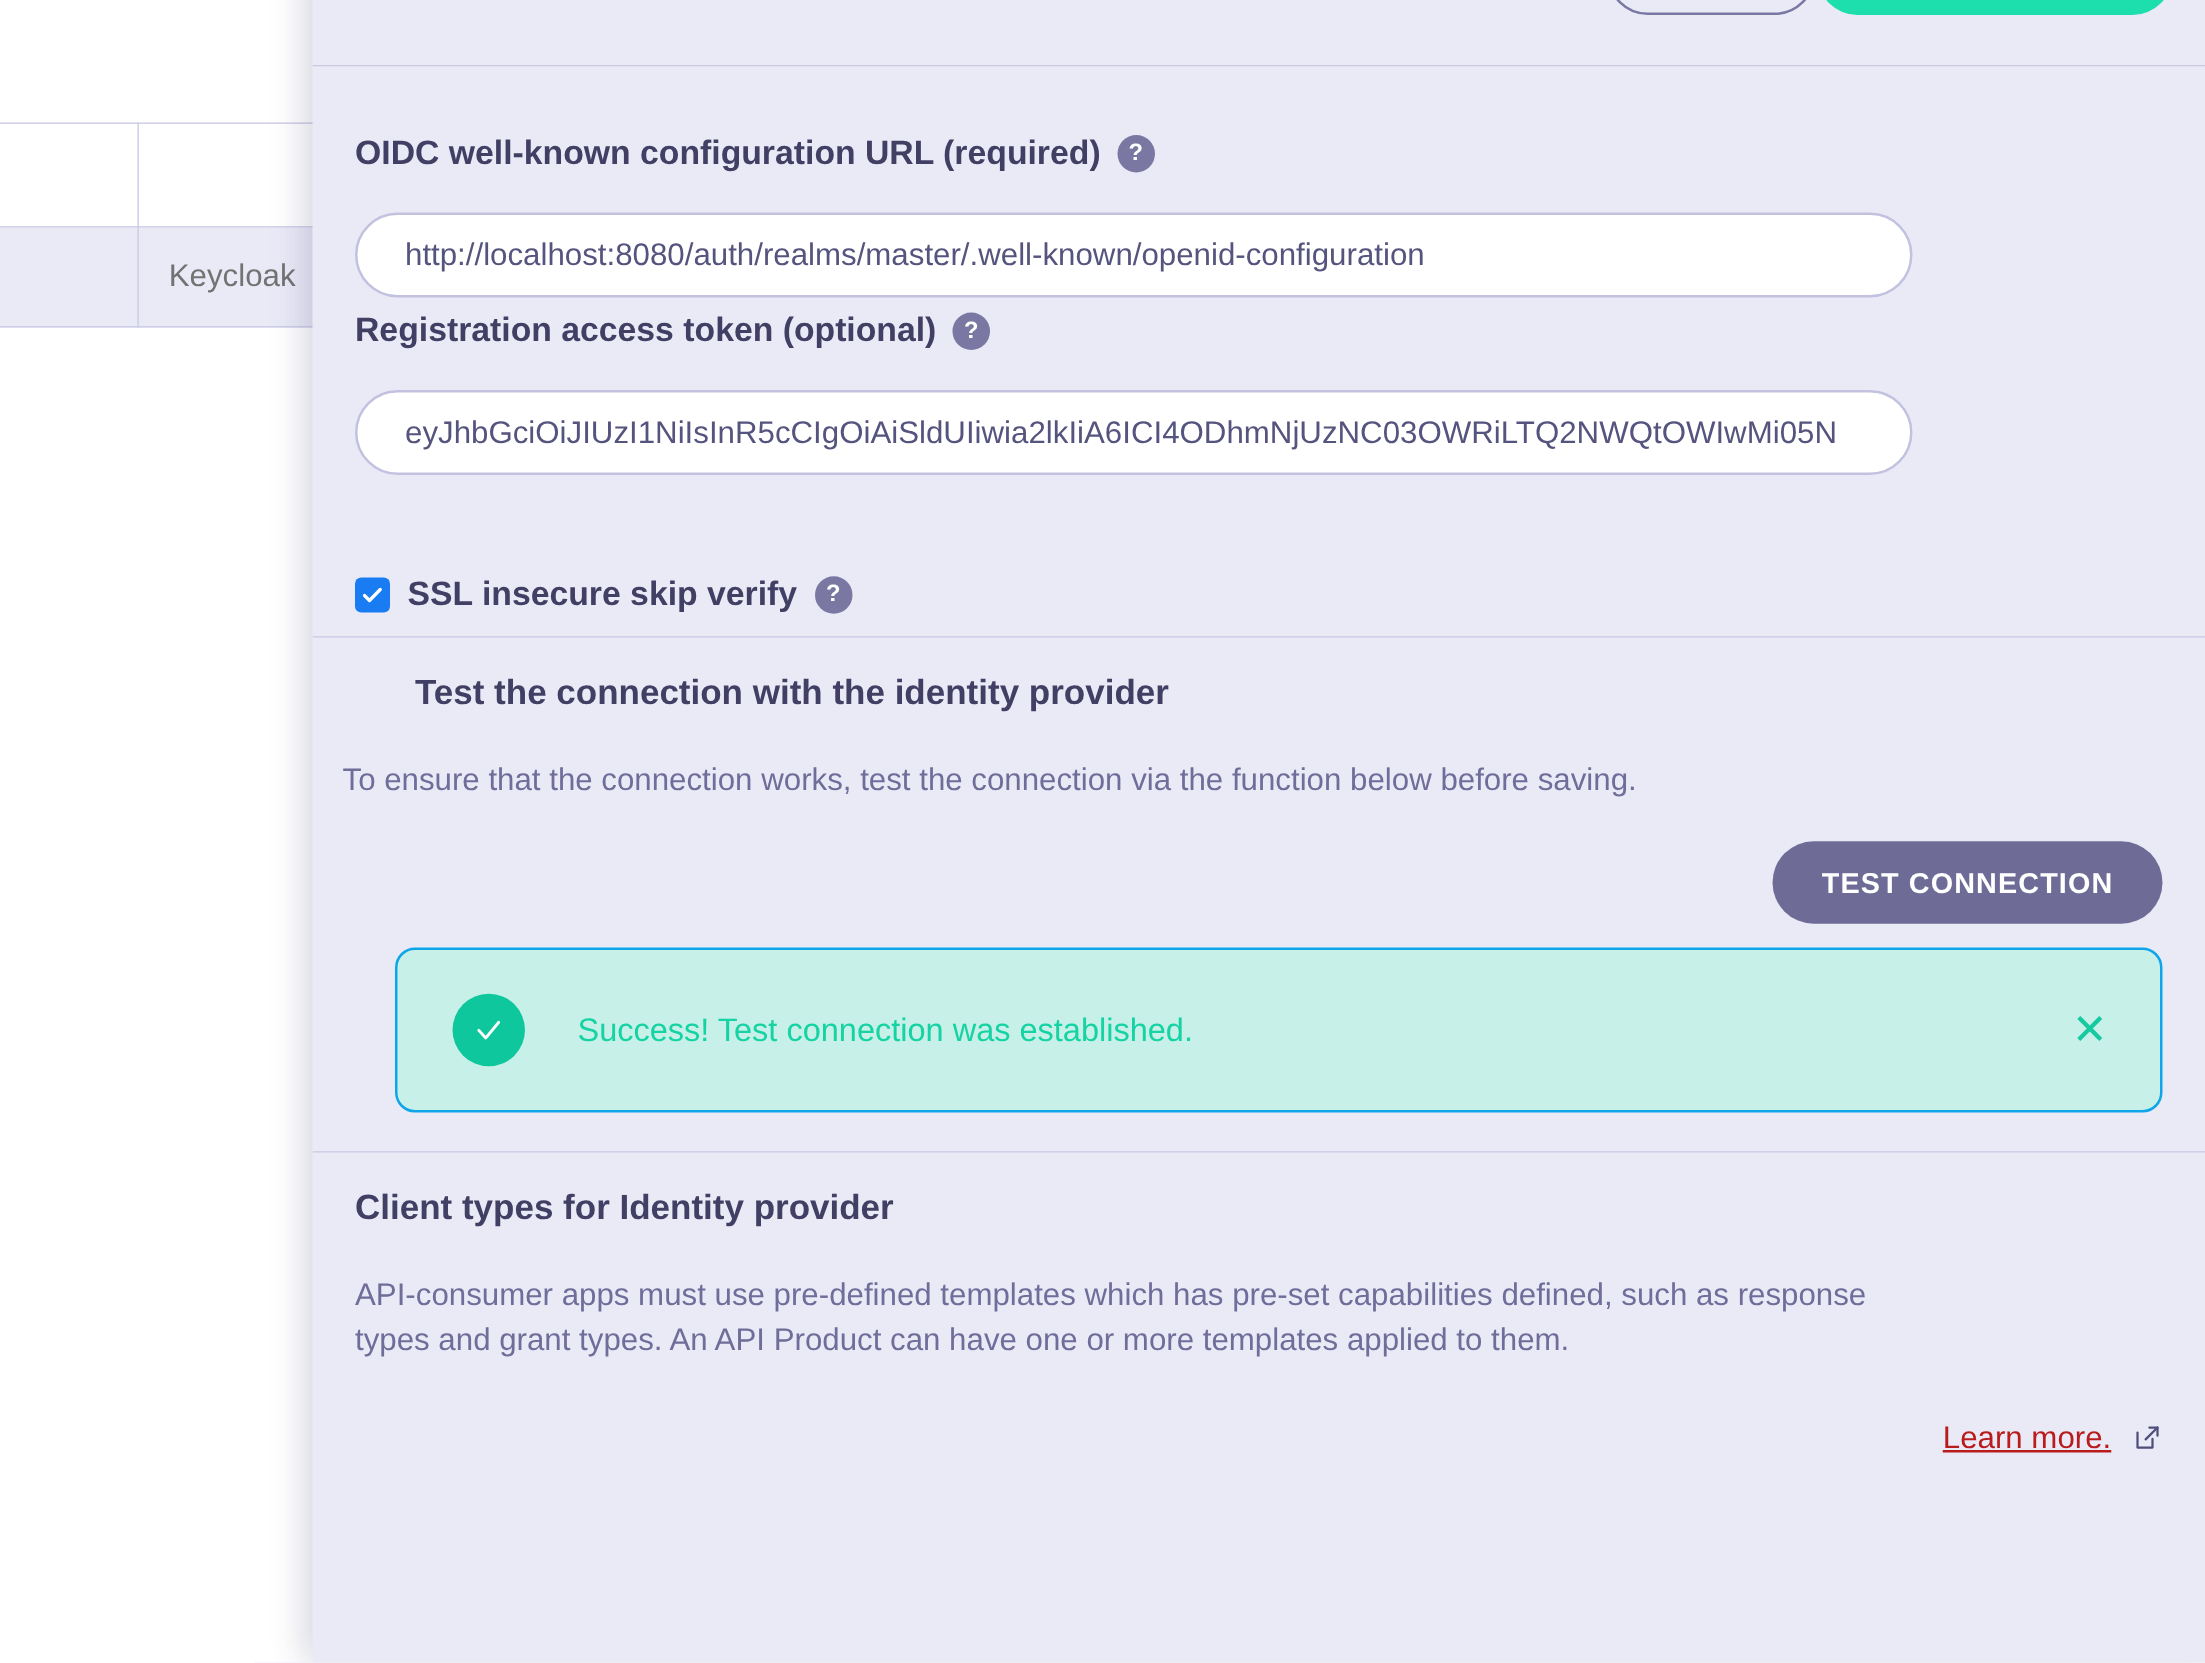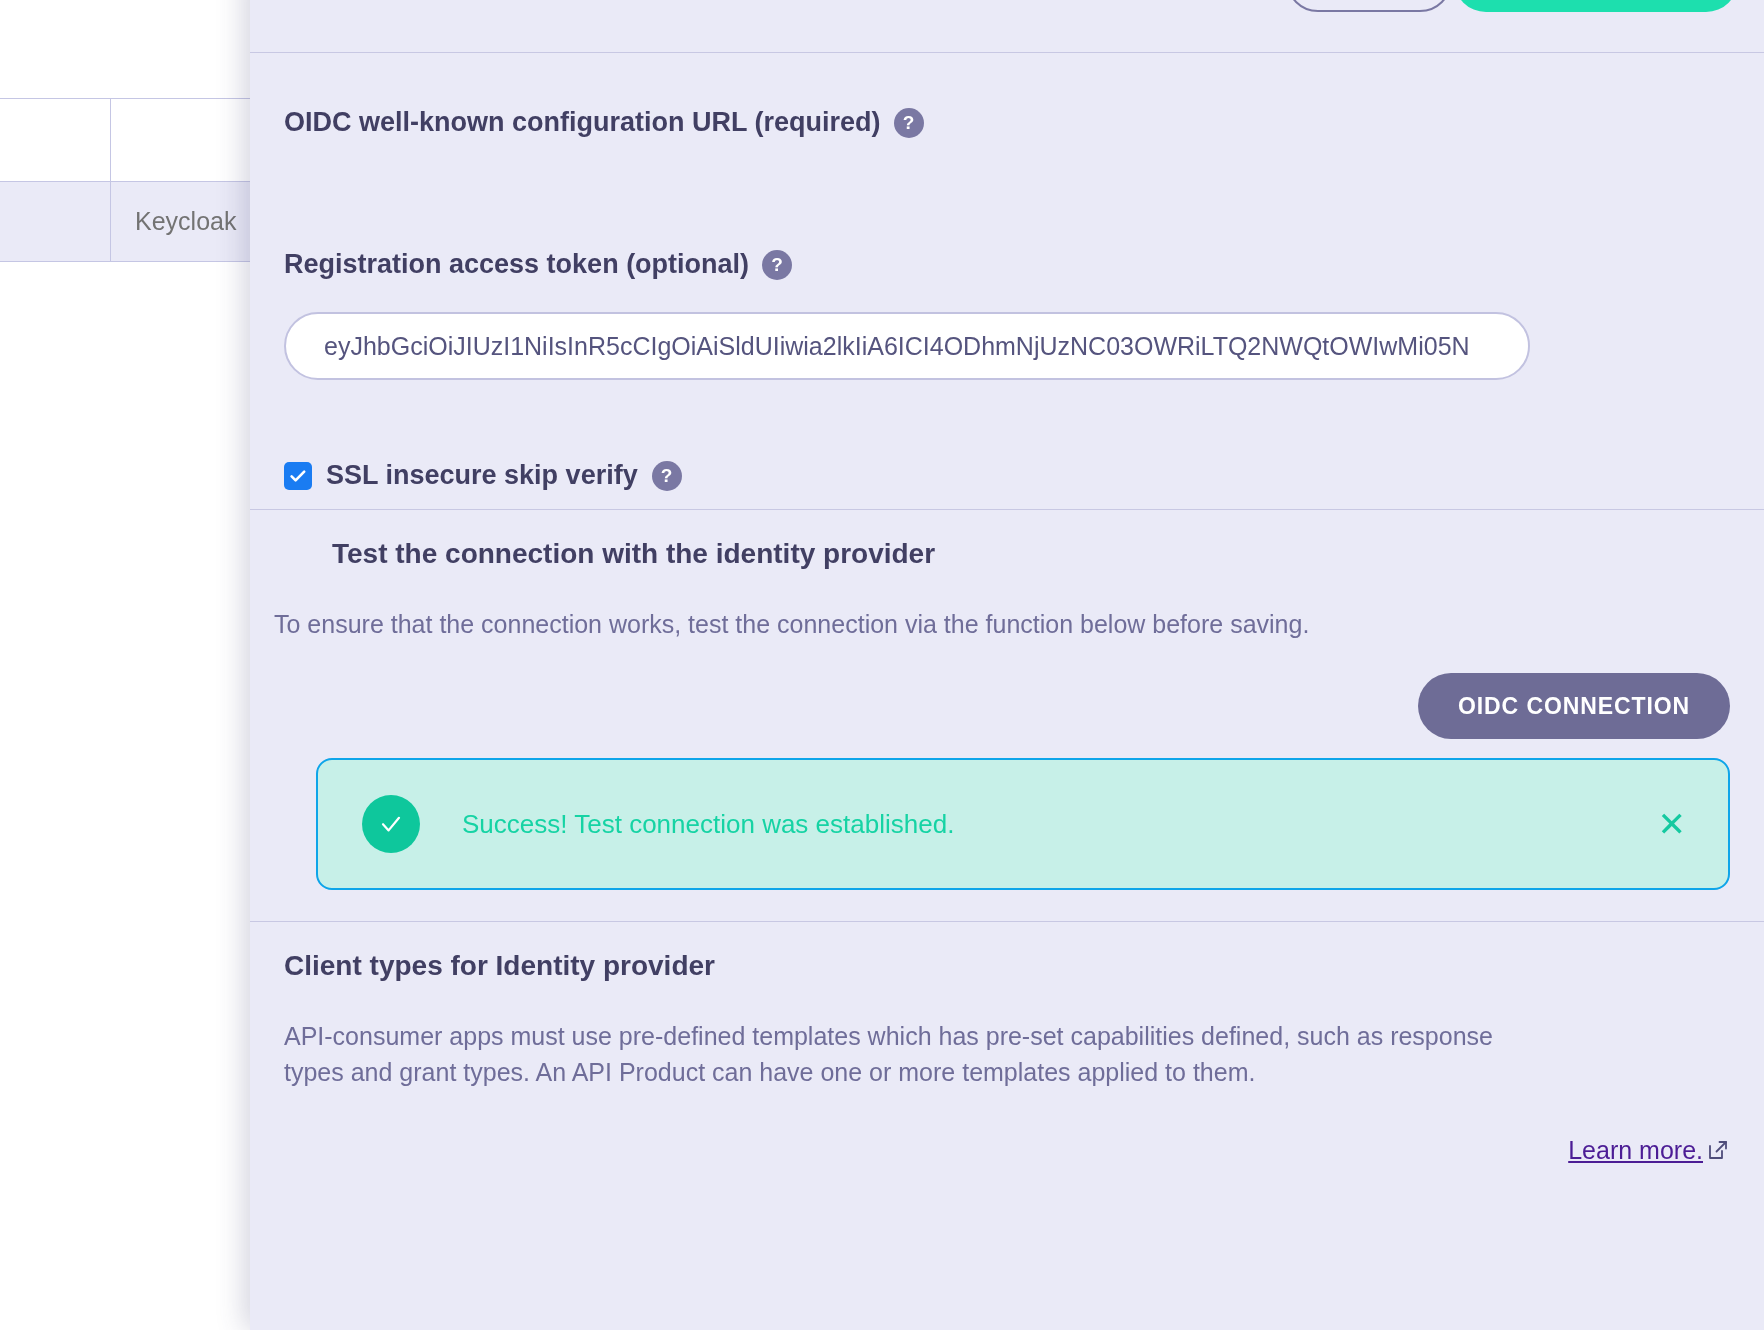--- a/index.html
+++ b/index.html
@@ -261,25 +261,25 @@
     line-height: 1;
     font-weight: 300;
   }
 
   
   .learn-more {
     position: absolute;
     right: 34px;
     bottom: 0px;
     font-size: 25px;
-    color: #4c1d95;
+    color: #b91c1c;
     text-decoration: underline;
     display: inline-flex;
     align-items: center;
-    gap: 3px;
+    gap: 17px;
     cursor: pointer;
   }
   .ext-icon { display: block; }
 </style>
 </head>
 <body>
 
 <div id="root">
 
   <div class="bg-page">
@@ -307,20 +307,21 @@
       <button class="btn btn-close">CLOSE</button>
       <button class="btn btn-save">SAVE CHANGES</button>
     </div>
 
     <div class="cred-block" style="position:absolute; left:0; top:82px; width:1514px; height:458px;">
 
       <div class="field-label field-url-label">
         <span>OIDC well-known configuration URL (required)</span>
         <span class="help-icon">?</span>
       </div>
+      <div class="text-input field-url-input">http://localhost:8080/auth/realms/master/.well-known/openid-configuration</div>
 
       <div class="field-label field-token-label">
         <span>Registration access token (optional)</span>
         <span class="help-icon">?</span>
       </div>
       <div class="text-input field-token-input">eyJhbGciOiJIUzI1NiIsInR5cCIgOiAiSldUIiwia2lkIiA6ICI4ODhmNjUzNC03OWRiLTQ2NWQtOWIwMi05N</div>
 
       <div class="checkbox-row">
         <span class="checkbox">
           <svg width="20" height="20" viewBox="0 0 20 20" aria-hidden="true">
@@ -334,21 +335,21 @@
       <div class="divider" style="bottom:0;"></div>
     </div>
 
     <div style="position:absolute; left:0; top:540px; width:1514px; height:412px;">
 
       <div class="sec-heading" style="position:absolute; left:34px; top:28px;margin-left:48px;">Test the connection with the identity provider</div>
 
       <div class="sec-body" style="position:absolute; left:24px; top:97px; width:1190px;">To ensure that the connection works, test the connection via the function below before saving.</div>
 
       <button class="btn" style="position:absolute; right:34px; top:163px; width:312px; height:66px;
-                     border-radius:34px; background:#6e6c96; color:#ffffff; font-size:23px;">OIDC CONNECTION</button>
+                     border-radius:34px; background:#6e6c96; color:#ffffff; font-size:23px;">TEST CONNECTION</button>
 
       <div style="position:absolute; left:66px; right:34px; top:248px; height:128px;
                   border-radius:16px; border:2px solid #0ea5e9; background:#c7f0e8;
                   display:flex; align-items:center;">
         <span class="alert-icon">
           <svg width="30" height="30" viewBox="0 0 30 30" aria-hidden="true">
             <path d="M7 15.2 L12.6 21.4 L23 8.8" fill="none" stroke="#ffffff" stroke-width="2.2" stroke-linecap="round" stroke-linejoin="round"></path>
           </svg>
         </span>
         <span class="alert-text">Success! Test connection was established.</span>

